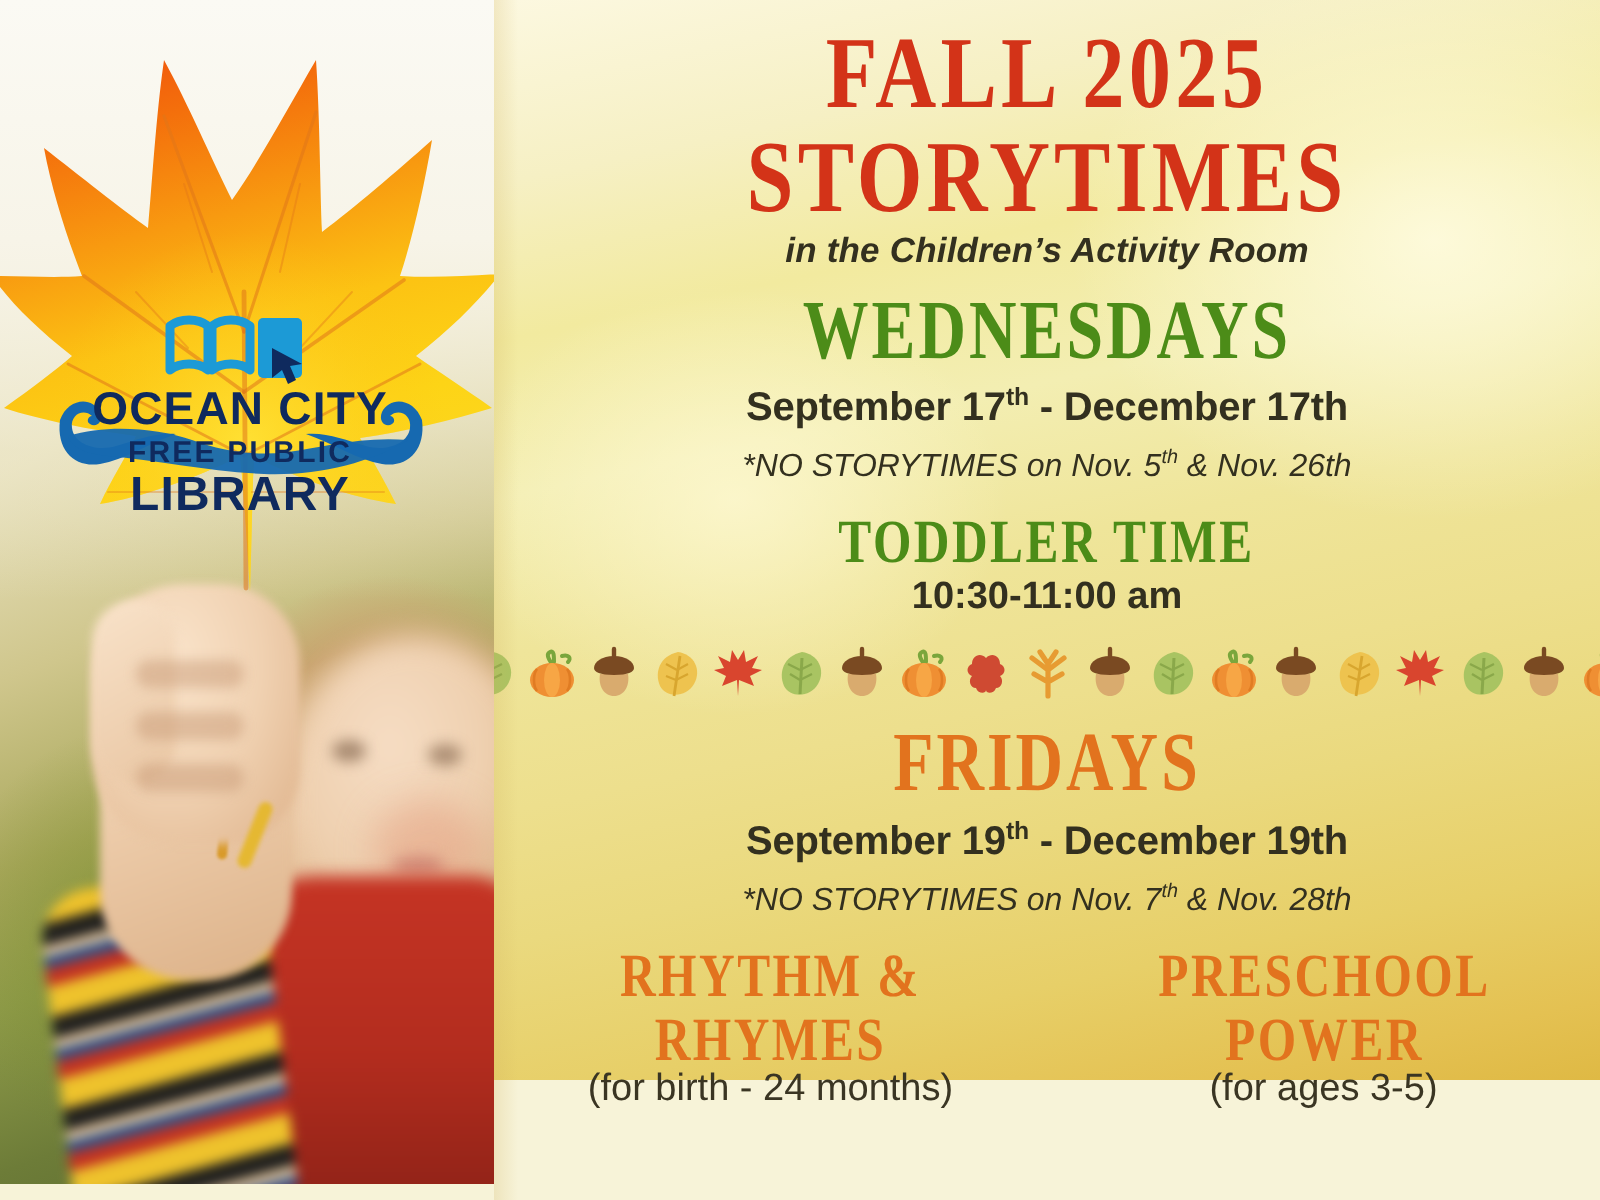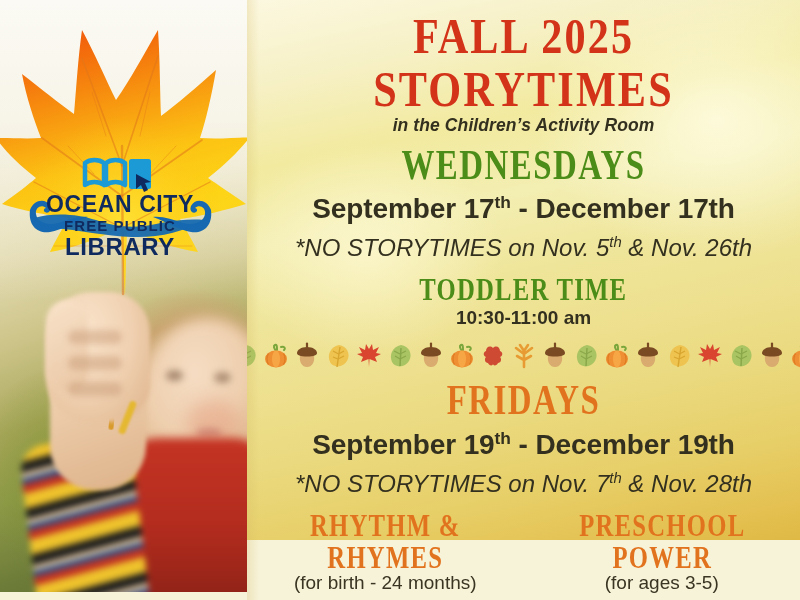--- a/index.html
+++ b/index.html
@@ -128,24 +128,24 @@
   .dayhead{
     margin:8px 0 0 0;
     font-family:"Liberation Serif",serif;
     font-size:35px;font-weight:700;letter-spacing:1.6px;line-height:1.02;
     transform:scaleY(1.2) scaleX(.94);
     transform-origin:center top;
   }
   .dayhead.green{color:#4c8c18;}
   .dayhead.orange{color:#e2731e;}
   .daterange{
-    margin:14px 0 0 0;font-size:28px;font-weight:700;color:#33301f;letter-spacing:-.1px;
+    margin:14px 0 0 0;font-size:20px;font-weight:700;color:#33301f;letter-spacing:-.1px;
   }
   .noteline{
-    margin:9px 0 0 0;font-size:24px;font-style:italic;color:#33301f;font-weight:400;
+    margin:9px 0 0 0;font-size:16px;font-style:italic;color:#33301f;font-weight:400;
   }
   sup{font-size:.62em;vertical-align:super;line-height:0;}
 
   .programs{
     display:flex;justify-content:center;align-items:center;
     margin-top:12px;
   }
   .prog{width:50%;padding:0 6px;box-sizing:border-box;}
   .prog-name{
     font-family:"Liberation Serif",serif;

